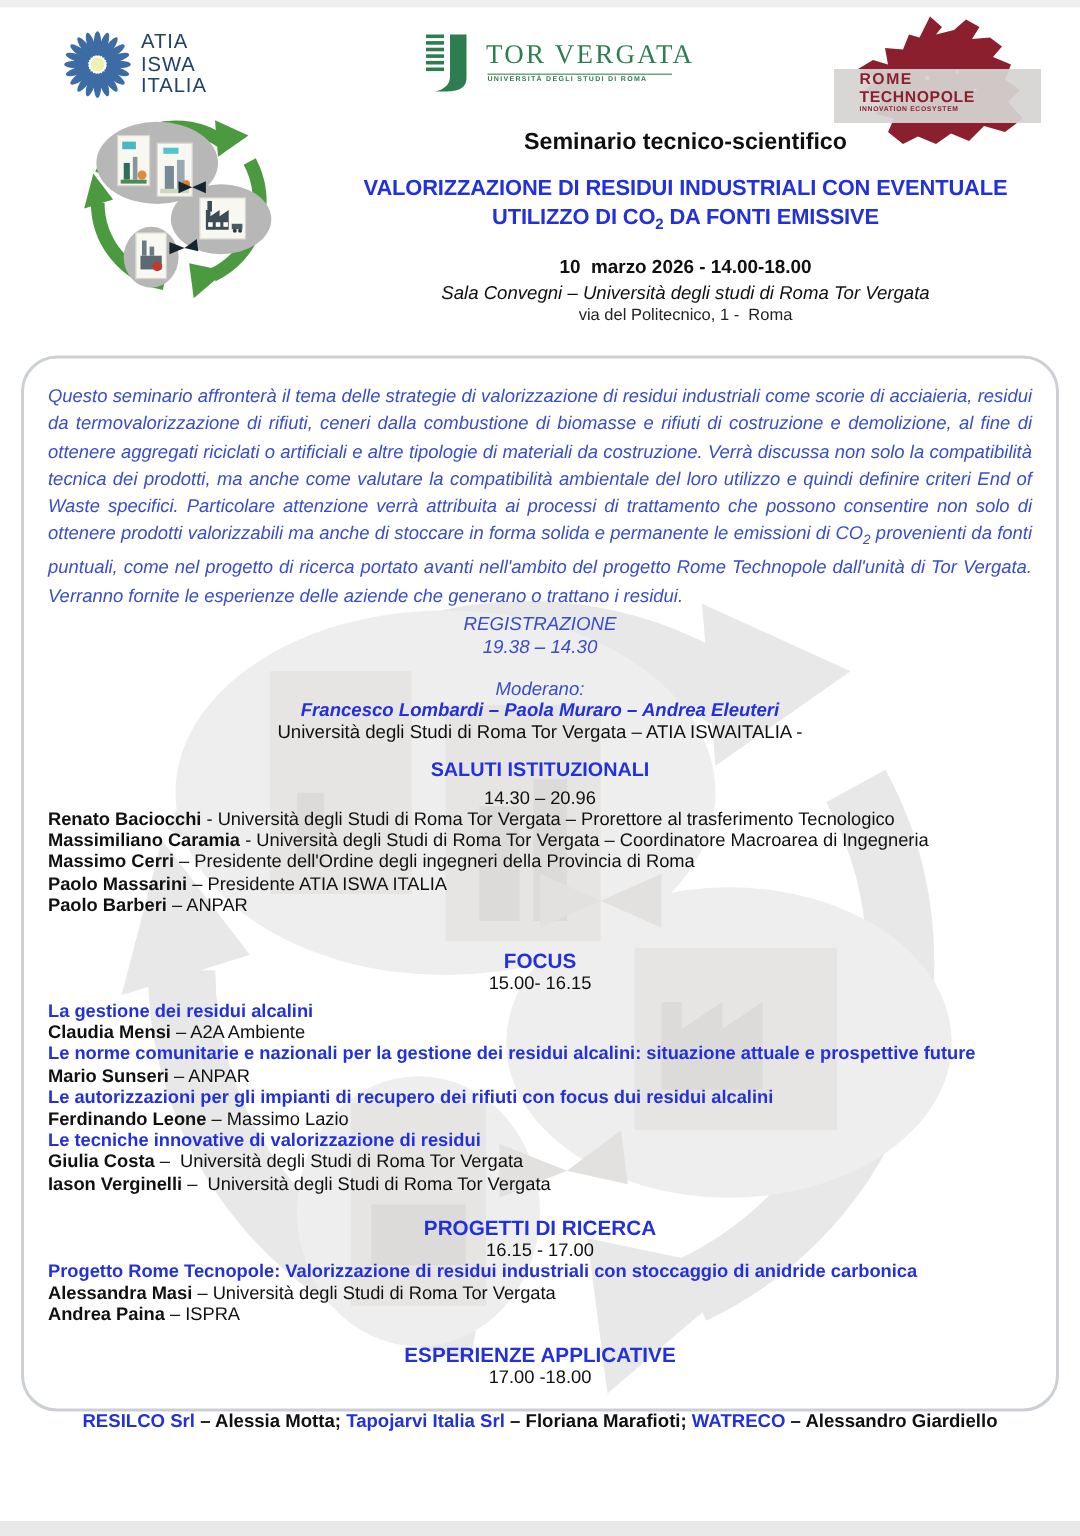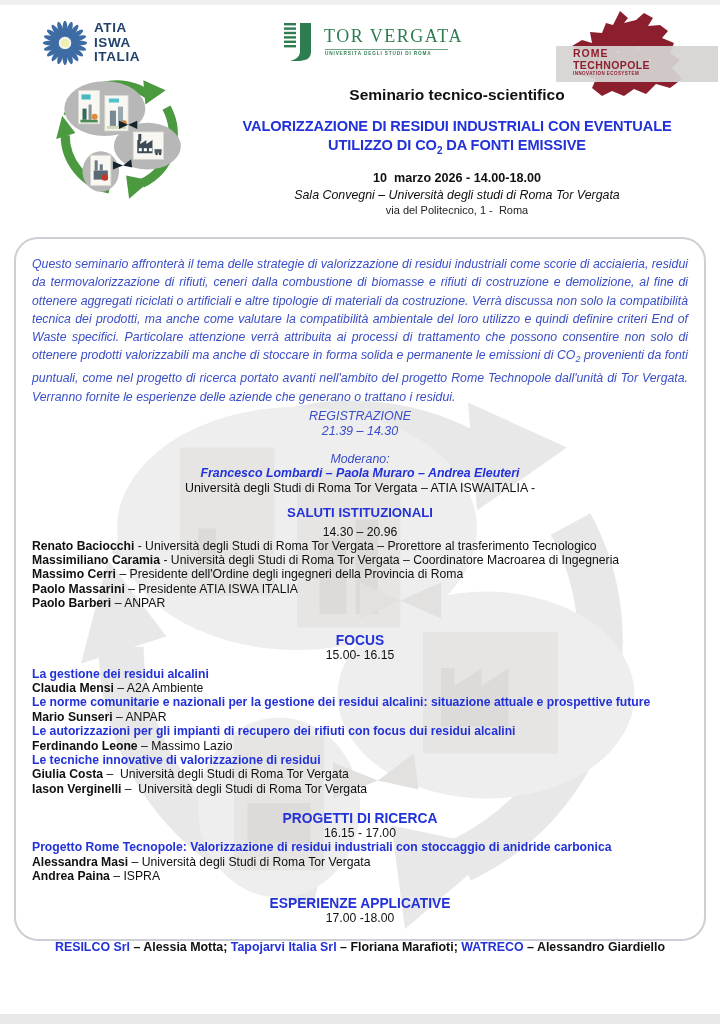--- a/index.html
+++ b/index.html
@@ -6,30 +6,30 @@
   html,body { width:720px; height:1024px; }
   body { font-family:"Liberation Sans", sans-serif; background:#ffffff; color:#141414; }
   .page { position:relative; width:720px; height:1024px; background:#ffffff; overflow:hidden; }
 
   .topbar { position:absolute; left:0; top:0; width:720px; height:5px; background:#efefef; }
   .bottombar { position:absolute; left:0; top:1014px; width:720px; height:10px; background:#e9e9e9; }
 
   
   .logo-atia { position:absolute; left:42px; top:18px; width:170px; height:60px; }
   .atia-flower { position:absolute; left:0; top:2px; }
-  .atia-text { position:absolute; left:52px; top:3px; font-weight:bold; font-size:13.5px; line-height:14.5px; color:#22426b; letter-spacing:.6px; }
+  .atia-text { position:absolute; left:52px; top:3px; font-weight:normal; font-size:13.5px; line-height:14.5px; color:#22426b; letter-spacing:.6px; }
 
   .logo-tv { position:absolute; left:284px; top:20px; width:180px; height:48px; }
   .tv-mark { position:absolute; left:0; top:0; }
   .tv-name { position:absolute; left:40px; top:6px; font-family:"Liberation Serif", serif; font-size:18px; letter-spacing:1.5px; color:#2e7d50; }
   .tv-rule { position:absolute; left:41px; top:29px; width:123px; height:1px; background:#2e7d50; opacity:.7; }
   .tv-sub { position:absolute; left:41px; top:31px; font-size:6px; transform:scale(.78); transform-origin:left top; letter-spacing:1.1px; color:#2e7d50; font-weight:bold; white-space:nowrap; }
 
   .logo-rt { position:absolute; left:556px; top:10px; width:150px; height:88px; }
-  .rt-band { position:absolute; left:0px; top:36px; width:162px; height:36px; background:rgba(213,212,211,.93); padding:2px 0 0 17px; }
+  .rt-band { position:absolute; left:0px; top:36px; width:138px; height:36px; background:rgba(213,212,211,.93); padding:2px 0 0 17px; }
   .rt-l1 { font-size:10.5px; font-weight:bold; color:#8c1f2e; letter-spacing:1px; line-height:11px; }
   .rt-l2 { font-size:10.5px; font-weight:bold; color:#8c1f2e; letter-spacing:.4px; line-height:12px; }
   .rt-l3 { font-size:6px; transform:scale(.75); transform-origin:left top; font-weight:bold; color:#8c1f2e; letter-spacing:.6px; line-height:7px; }
 
   .cycle-svg { position:absolute; left:48px; top:64px; }
 
   
   .head-text { position:absolute; left:222px; top:86px; width:470px; text-align:center; }
   .event-type { font-size:15.5px; font-weight:bold; color:#101010; }
   .main-title { margin-top:13px; font-size:14.6px; font-weight:bold; color:#2231d8; line-height:19px; letter-spacing:-.1px; }
@@ -235,21 +235,21 @@
       <polygon points="64,96 64,104 74,100"></polygon>
       <polygon points="82,94 74,100 83,102"></polygon>
     </g>
   </svg>
 
   <div class="box">
     <p class="desc"><span>Questo seminario affronterà il tema delle strategie di valorizzazione di residui industriali come scorie di acciaieria, residui da termovalorizzazione di rifiuti, ceneri dalla combustione di biomasse e rifiuti di costruzione e demolizione, al fine di ottenere aggregati riciclati o artificiali e altre tipologie di materiali da costruzione. Verrà discussa non solo la compatibilità tecnica dei prodotti, ma anche come valutare la compatibilità ambientale del loro utilizzo e quindi definire criteri End of Waste specifici. Particolare attenzione verrà attribuita ai processi di trattamento che possono consentire non solo di ottenere prodotti valorizzabili ma anche di stoccare in forma solida e permanente le emissioni di CO</span><sub>2</sub><span> provenienti da fonti puntuali, come nel progetto di ricerca portato avanti nell'ambito del progetto Rome Technopole dall'unità di Tor Vergata. Verranno fornite le esperienze delle aziende che generano o trattano i residui.</span></p>
 
     <div class="reg-block center">
       <div>REGISTRAZIONE</div>
-      <div>21.39 – 14.30</div>
+      <div>19.38 – 14.30</div>
     </div>
 
     <div class="mod-block center">
       <div class="mod-label">Moderano:</div>
       <div class="mod-names">Francesco Lombardi – Paola Muraro – Andrea Eleuteri</div>
       <div class="mod-affil">Università degli Studi di Roma Tor Vergata – ATIA ISWAITALIA -</div>
     </div>
 
     <div class="sec-title center">SALUTI ISTITUZIONALI</div>
     <div class="sec-time center">14.30 – 20.96</div>

